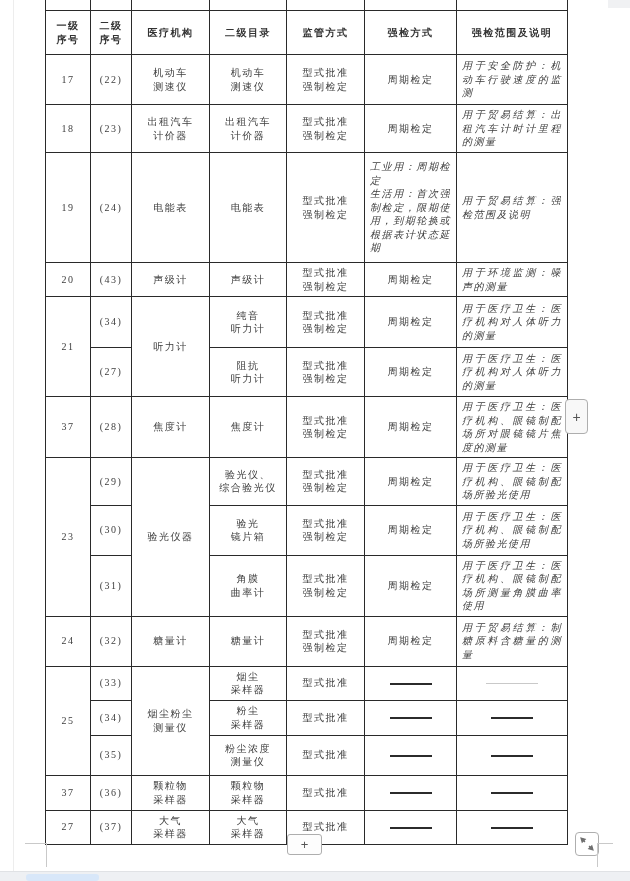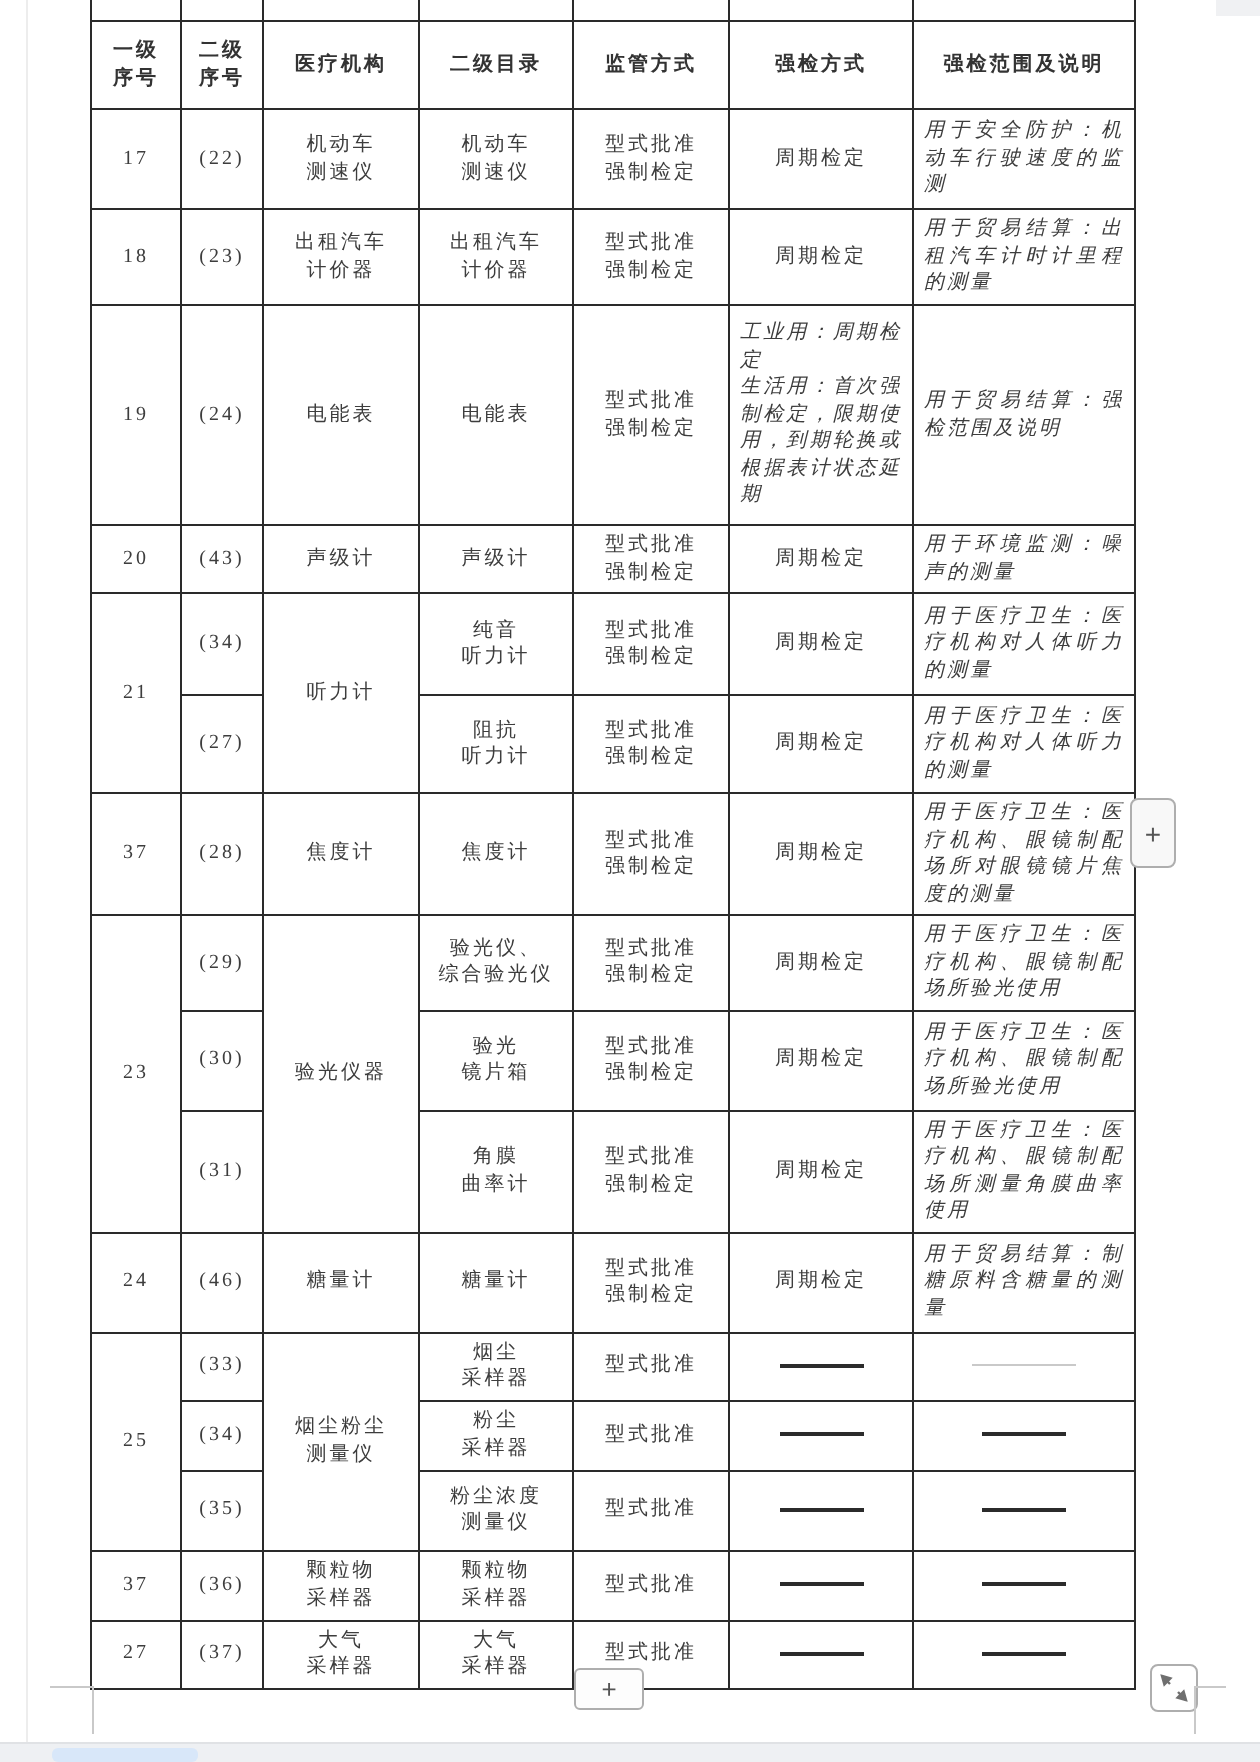--- a/index.html
+++ b/index.html
@@ -200,21 +200,21 @@
           <td>(31)</td>
           <td>角膜
 曲率计</td>
           <td>型式批准
 强制检定</td>
           <td>周期检定</td>
           <td class="left">用于医疗卫生：医疗机构、眼镜制配场所测量角膜曲率使用</td>
         </tr>
         <tr style="height: 50px;">
           <td>24</td>
-          <td>(46)</td>
+          <td>(32)</td>
           <td>糖量计</td>
           <td>糖量计</td>
           <td>型式批准
 强制检定</td>
           <td>周期检定</td>
           <td class="left">用于贸易结算：制糖原料含糖量的测量</td>
         </tr>
         <tr style="height: 33px;">
           <td rowspan="3">25</td>
           <td>(33)</td>

